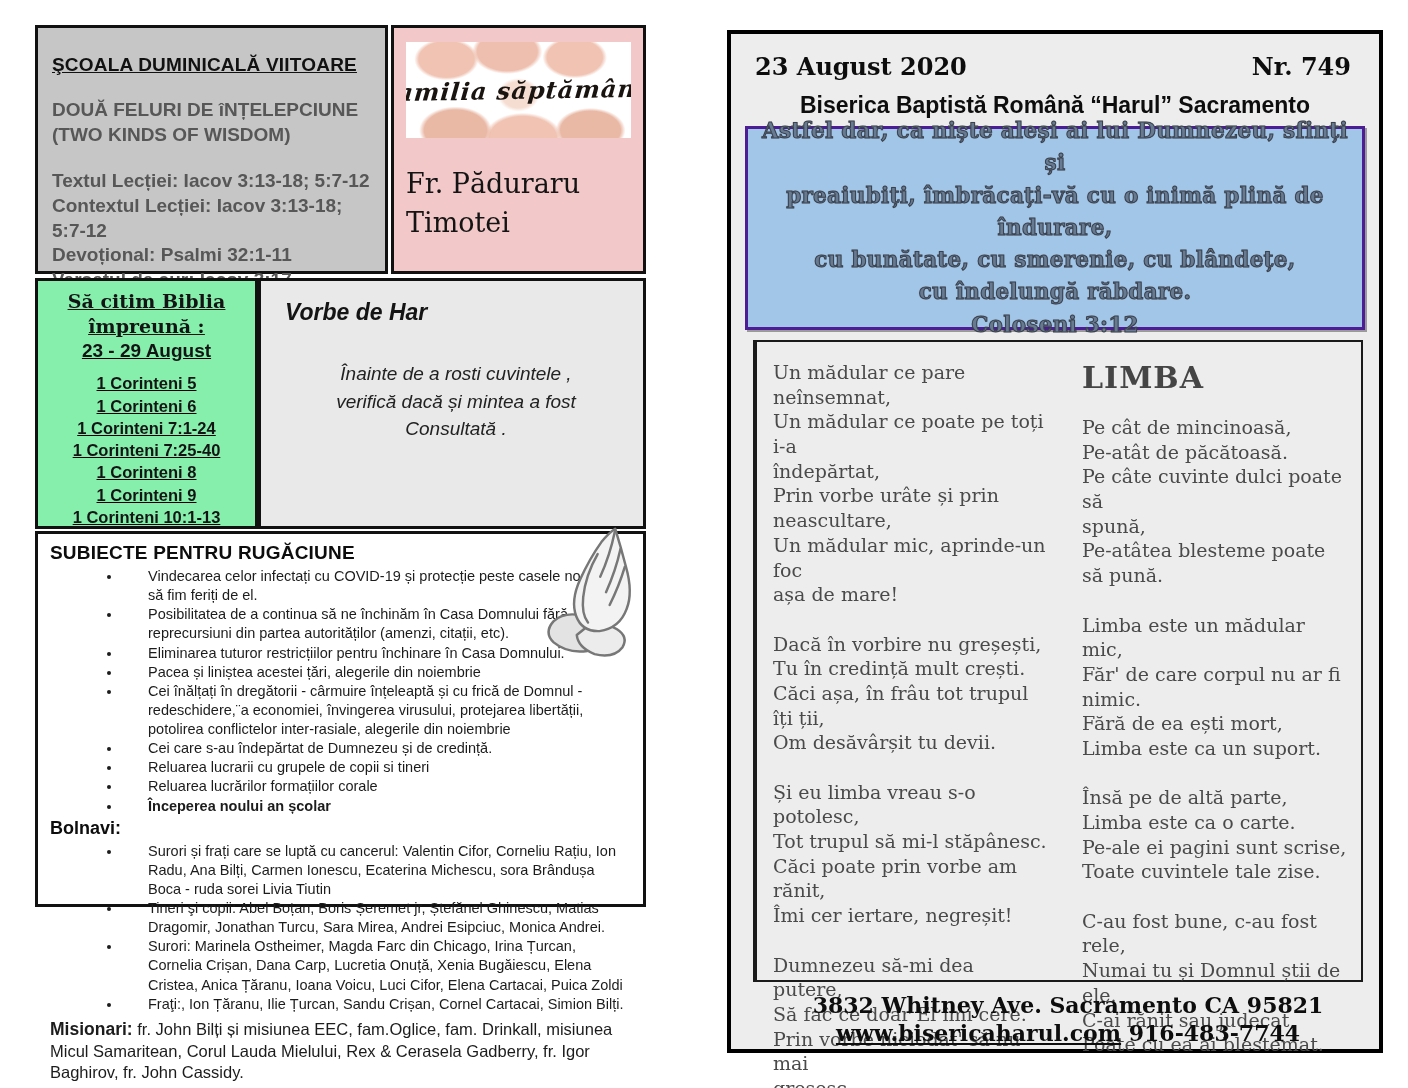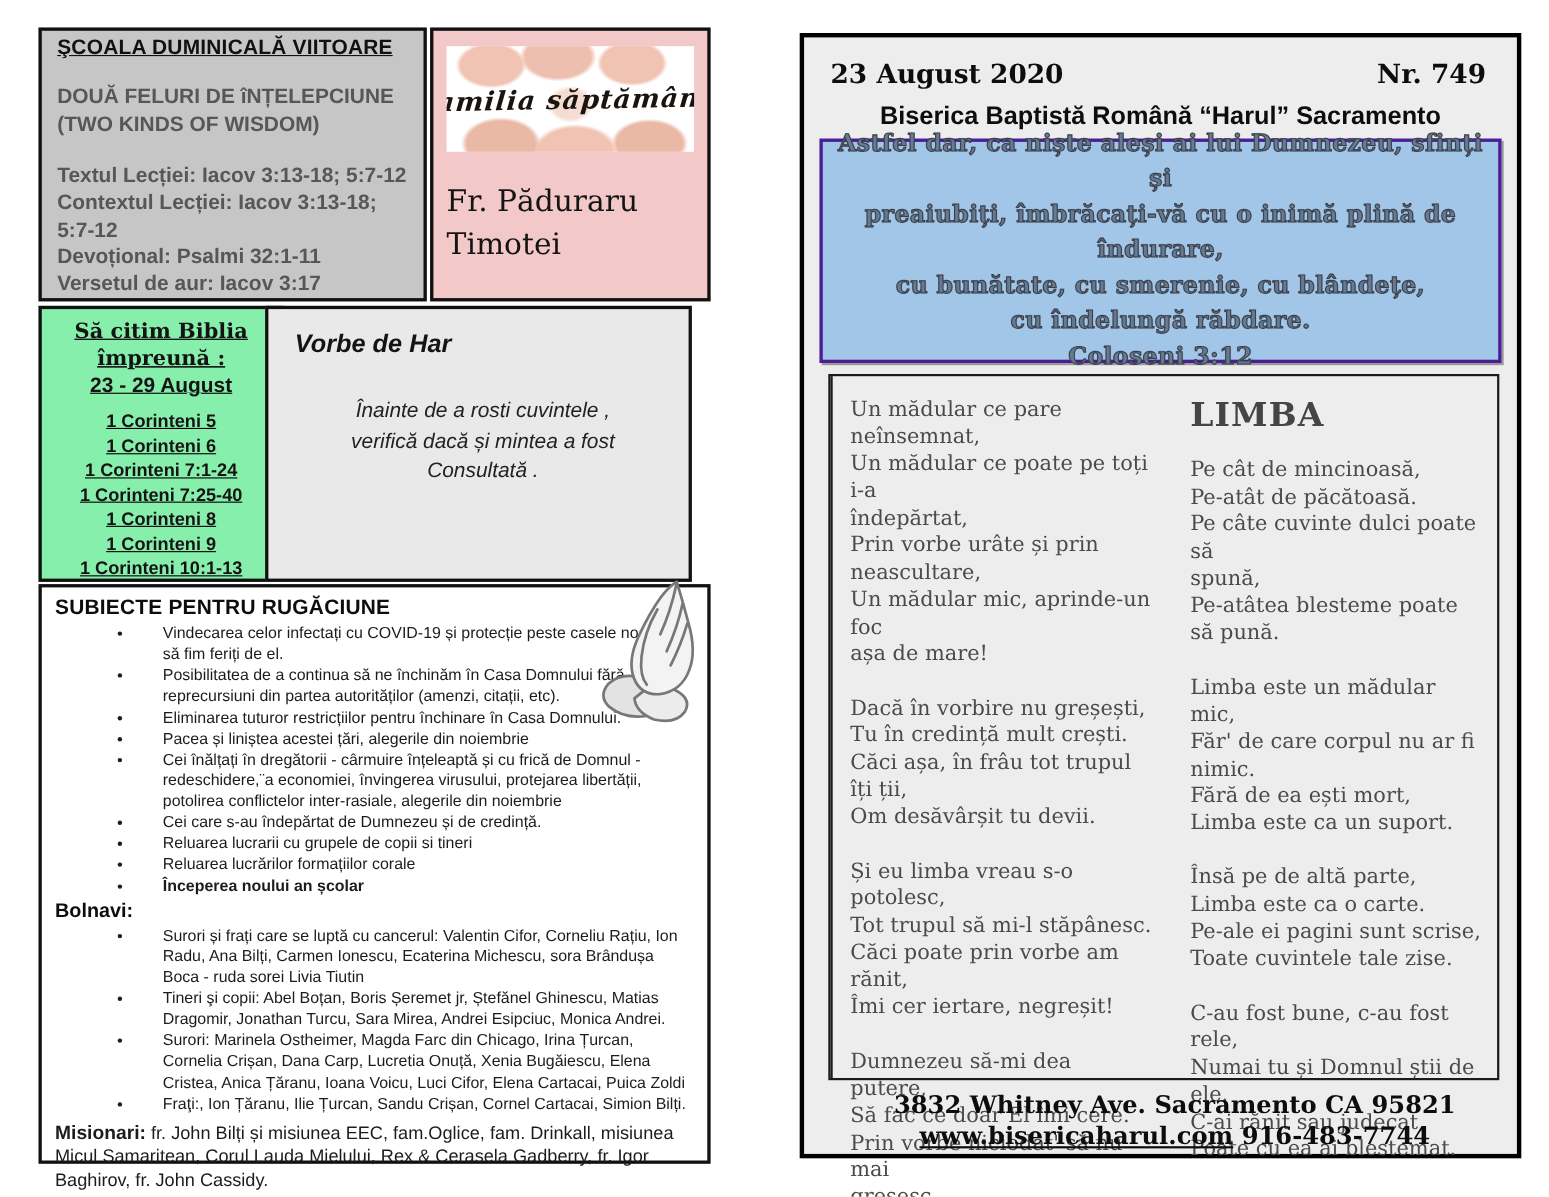--- a/index.html
+++ b/index.html
@@ -4,21 +4,21 @@
 <style>
   * { margin:0; padding:0; box-sizing:border-box; }
   html,body { background:#ffffff; }
   body { width:1408px; height:1088px; position:relative; overflow:hidden;
          font-family:"Liberation Sans", sans-serif; }
   .canvas { position:absolute; inset:0; }
 
   .box { position:absolute; border:3px solid #111; }
 
   
-  .gray-box { left:35px; top:25px; width:353px; height:249px; background:#c6c6c6; padding:5px 10px 0 14px; }
+  .gray-box { left:35px; top:25px; width:353px; height:249px; background:#c6c6c6; padding:26px 10px 0 14px; }
   .gray-title { font-size:19px; font-weight:bold; color:#111; text-decoration:underline; letter-spacing:.2px; }
   .gray-topic { margin-top:22px; font-size:19px; font-weight:bold; color:#575757; line-height:1.3; white-space:pre-line; }
   .gray-details { margin-top:22px; font-size:19px; font-weight:bold; color:#575757; line-height:1.3; white-space:pre-line; }
 
   .pink-box { left:391px; top:25px; width:255px; height:249px; background:#f2c8c8; padding:14px 12px 0 12px; }
   .family-photo { position:relative; width:100%; height:96px; background:
       radial-gradient(ellipse 46px 30px at 18% 18%, #f0c3b2 0 60%, transparent 70%),
       radial-gradient(ellipse 50px 32px at 45% 10%, #eebfae 0 60%, transparent 70%),
       radial-gradient(ellipse 46px 30px at 75% 16%, #f0c3b2 0 60%, transparent 70%),
       radial-gradient(ellipse 52px 34px at 22% 92%, #eab9a6 0 60%, transparent 70%),
@@ -32,26 +32,26 @@
   .family-name { margin-top:26px; font-family:"DejaVu Serif", serif;
       font-size:27px; color:#141414; line-height:1.45; white-space:pre-line; }
 
   .yellow-box { left:35px; top:278px; width:223px; height:251px; background:#86efac; padding:8px 4px 0 4px; text-align:center;text-decoration:underline; }
   .yellow-title { font-family:"DejaVu Serif", serif; font-weight:bold; font-size:19px; color:#141414;
       text-decoration:underline; line-height:1.3; white-space:pre-line; }
   .yellow-week { font-size:19px; font-weight:bold; color:#141414; margin-top:2px; }
   .yellow-list { margin-top:10px; }
   .yellow-list > div { font-size:16.5px; font-weight:bold; color:#141414; line-height:1.35; }
 
-  .vorbe-box { left:241px; top:278px; width:388px; height:251px; background:#e9e9e9; padding:18px 16px 12px 24px; }
+  .vorbe-box { left:258px; top:278px; width:388px; height:251px; background:#e9e9e9; padding:18px 16px 12px 24px; }
   .vorbe-title { font-size:23px; font-weight:bold; font-style:italic; color:#141414; }
   .vorbe-quote { margin-top:34px; font-size:19px; font-style:italic; color:#222; text-align:center;
       line-height:1.45; white-space:pre-line; }
 
-  .prayer-box { left:35px; top:531px; width:611px; height:527px; background:#ffffff; padding:8px 14px 0 12px; }
+  .prayer-box { left:35px; top:531px; width:611px; height:376px; background:#ffffff; padding:8px 14px 0 12px; }
   .prayer-title { font-size:19px; font-weight:bold; color:#0d0d0d; letter-spacing:.2px; }
   .prayer-list { list-style:disc; padding-left:72px; margin-top:3px; }
   .prayer-list > li { font-size:14.5px; color:#1c1c1c; line-height:1.32; padding-left:26px; }
   .prayer-list.main > li:last-child { font-weight:bold; }
   .bolnavi-label { font-size:18px; font-weight:bold; color:#0d0d0d; margin-top:2px; }
   .misionari { margin-top:4px; font-size:16.5px; color:#1c1c1c; line-height:1.3; }
   .misionari .mis-label { font-weight:bold; font-size:17.5px; }
   .praying-hands { position:absolute; right:-8px; top:-12px; transform:rotate(6deg); }
 
   

